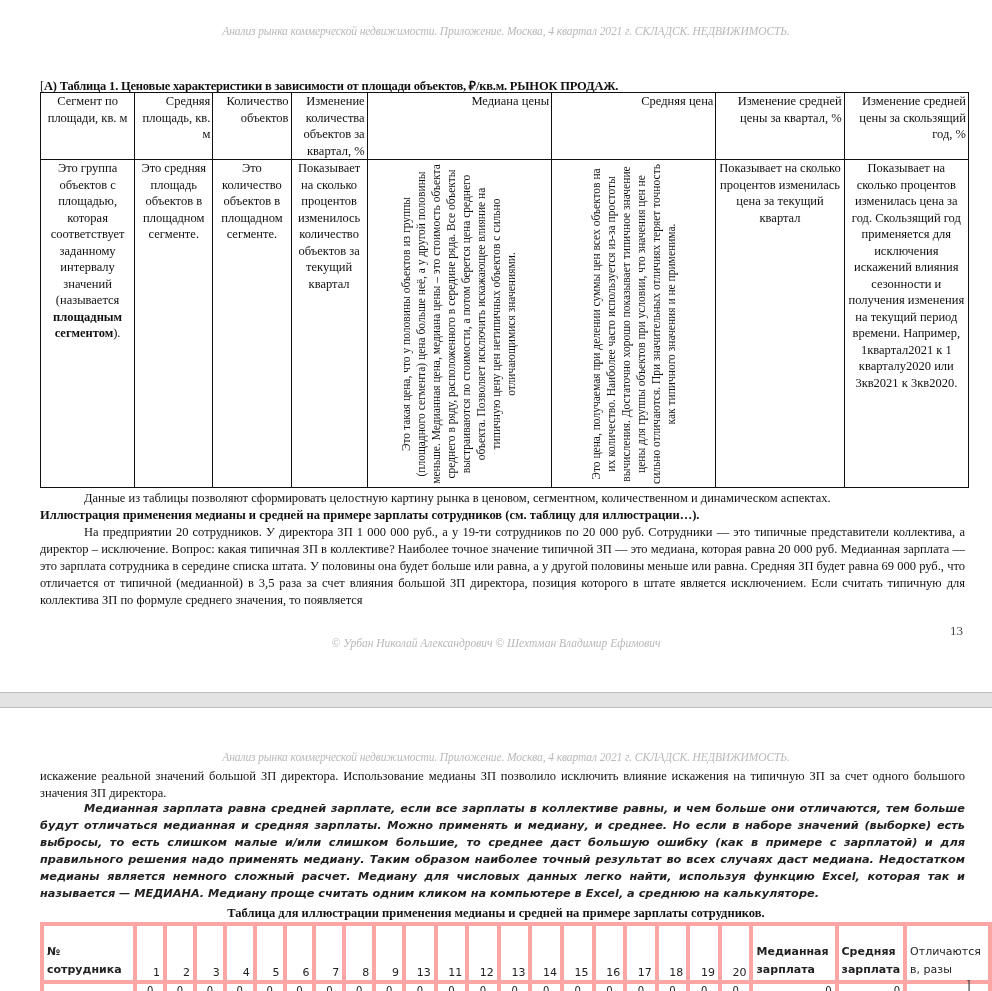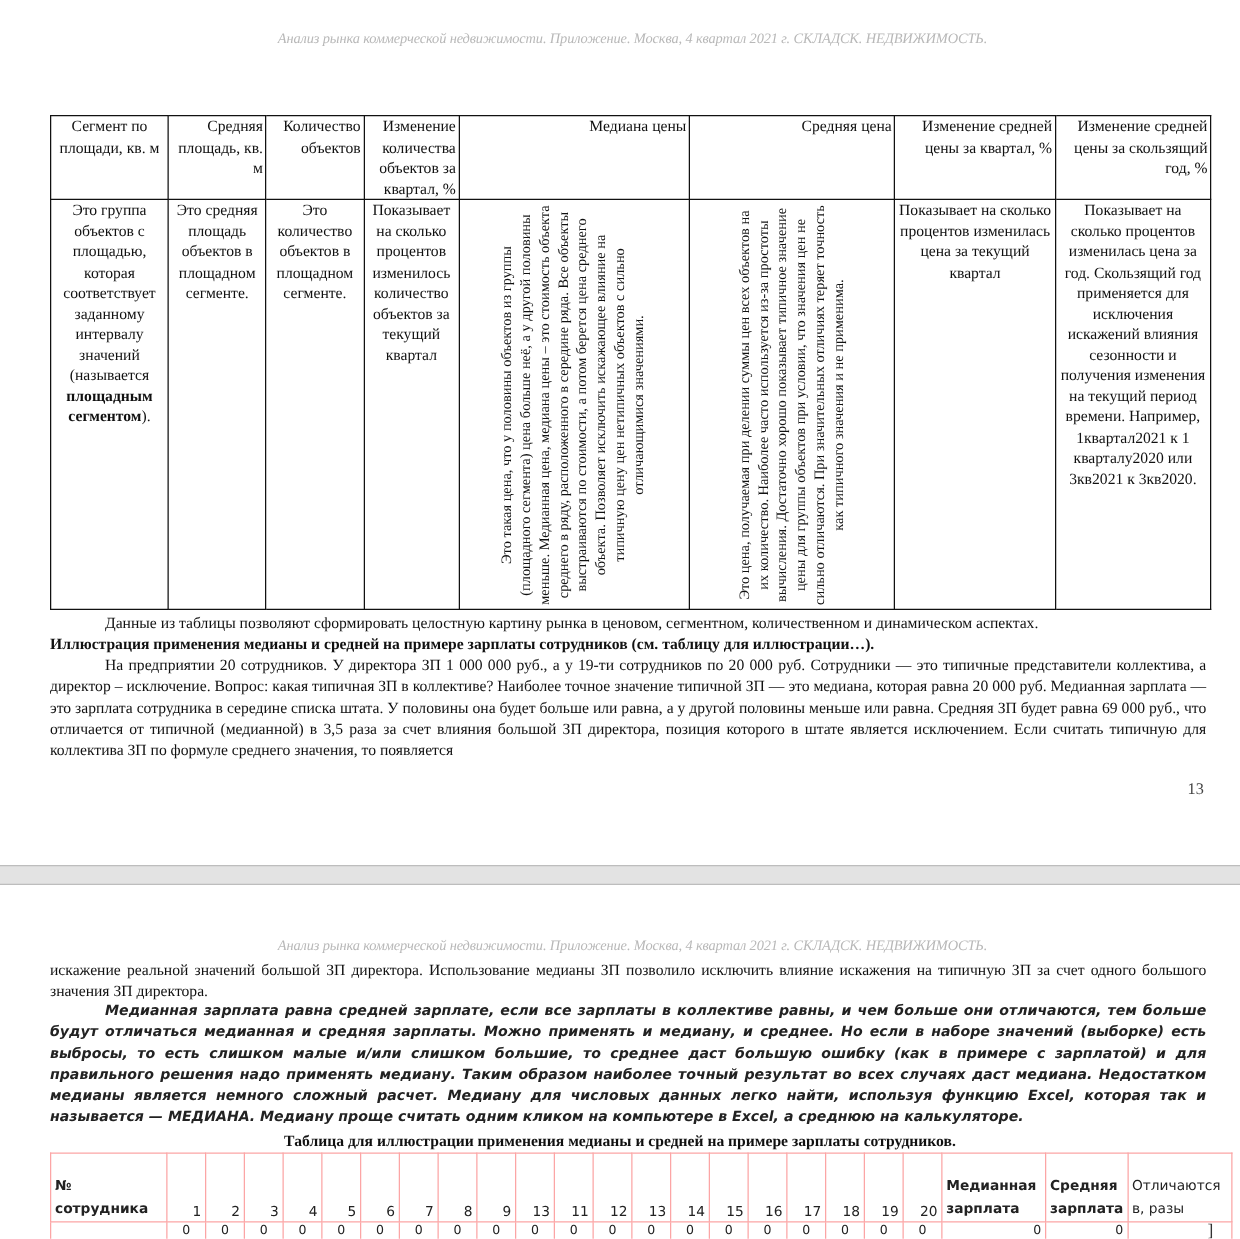--- a/index.html
+++ b/index.html
@@ -24,37 +24,40 @@
     .vert-wrap { position: relative; height: 327px; overflow: hidden; }
     .vert { position: absolute; left: 50%; top: 50%; width: 320px; transform: translate(-50%, -50%) rotate(-90deg); text-align: center; font-size: 11.5px; line-height: 15px; }
     .para { position: absolute; left: 40px; width: 925px; font-size: 12.5px; line-height: 17px; text-align: justify; }
     .indent { text-indent: 44px; }
     .bold { font-weight: bold; }
     .footer-copy { position: absolute; left: 0; width: 992px; top: 637px; text-align: center; font-style: italic; font-size: 11.5px; color: #b8b8b8; }
     .page-num { position: absolute; left: 950px; top: 623px; font-size: 13px; color: #444; }
     .italic-block { position: absolute; left: 40px; top: 84px; width: 925px; font-family: "DejaVu Sans", sans-serif; font-style: italic; font-weight: bold; font-size: 11.3px; line-height: 17px; text-align: justify; color: #222; }
     .t2-caption { position: absolute; left: 0; width: 992px; top: 190px; text-align: center; font-weight: bold; font-size: 12.5px; }
     table.t2 { position: absolute; left: 40px; top: 206px; border-collapse: collapse; font-family: "DejaVu Sans", sans-serif; font-size: 11px; color: #222; }
-    table.t2 td { border: 1px solid #fca5a5; vertical-align: bottom; padding: 1px 3px; }
+    table.t2 td { border: 4px solid #fca5a5; vertical-align: bottom; padding: 1px 3px; }
     table.t2 tr.h td { height: 52px; }
     table.t2 tr.v td { height: 14px; text-align: center; vertical-align: top; font-size: 10px; }
     .num { text-align: right; width: 24px; }
     .t2-first { width: 86px; font-weight: bold; text-align: left; line-height: 18px; }
     .t2-med { width: 76px; font-weight: bold; text-align: left; line-height: 18px; }
     .t2-avg { width: 58px; font-weight: bold; text-align: left; line-height: 18px; }
     .t2-diff { width: 76px; text-align: left; line-height: 18px; }
     .side-bracket { position: absolute; left: 966px; top: 262px; font-size: 14px; color: #333; }
   </style>
 </head>
 <body>
 
 <div class="page page1">
   <div class="running-header">Анализ рынка коммерческой недвижимости. Приложение.  Москва,  4 квартал 2021 г.  СКЛАДСК. НЕДВИЖИМОСТЬ.</div>
 
 
+  <div class="table-caption">
+    <span class="bracket">[</span><span>А) Таблица 1. Ценовые характеристики в зависимости от площади объектов, ₽/кв.м. РЫНОК ПРОДАЖ.</span>
+  </div>
 
   <table class="t1">
     <colgroup>
       <col style="width:94px">
         <col style="width:78px">
         <col style="width:78px">
         <col style="width:76px">
       <col style="width:184px">
         <col style="width:164px">
         <col style="width:128px">
@@ -92,20 +95,21 @@
       <td class="c-center">Показывает на сколько процентов изменилась цена за год. Скользящий год применяется для исключения искажений влияния сезонности и получения изменения на текущий период времени. Например, 1квартал2021 к 1 кварталу2020 или 3кв2021 к 3кв2020.</td>
     </tr>
   </tbody>
     </table>
 
   <div class="para indent" style="top:490px;">Данные из таблицы позволяют сформировать целостную картину рынка в ценовом, сегментном, количественном и динамическом аспектах.</div>
   <div class="para bold" style="top:507px;">Иллюстрация применения медианы и средней на примере зарплаты сотрудников (см. таблицу для иллюстрации…).</div>
   <div class="para indent" style="top:524px;">На предприятии 20 сотрудников. У директора ЗП 1 000 000 руб., а у 19-ти сотрудников по 20 000 руб. Сотрудники — это типичные представители коллектива, а директор – исключение. Вопрос: какая типичная ЗП в коллективе? Наиболее точное значение типичной ЗП — это медиана, которая равна 20 000 руб. Медианная зарплата — это зарплата сотрудника в середине списка штата. У половины она будет больше или равна, а у другой половины меньше или равна.   Средняя ЗП будет равна 69 000 руб., что отличается от типичной (медианной) в 3,5 раза за счет влияния большой ЗП директора, позиция которого в штате является исключением. Если считать типичную для коллектива ЗП по формуле среднего значения, то появляется</div>
 
   <div class="page-num">13</div>
+  <div class="footer-copy">© Урбан Николай Александрович   © Шехтман Владимир Ефимович</div>
 </div>
 
 <div class="page-gap"></div>
 
 <div class="page page2">
   <div class="running-header">Анализ рынка коммерческой недвижимости. Приложение.  Москва,  4 квартал 2021 г.  СКЛАДСК. НЕДВИЖИМОСТЬ.</div>
 
   <div class="para" style="top:52px;">искажение реальной значений большой ЗП директора. Использование медианы ЗП позволило исключить влияние искажения на типичную ЗП за счет одного большого значения ЗП директора.</div>
 
   <div class="italic-block">

